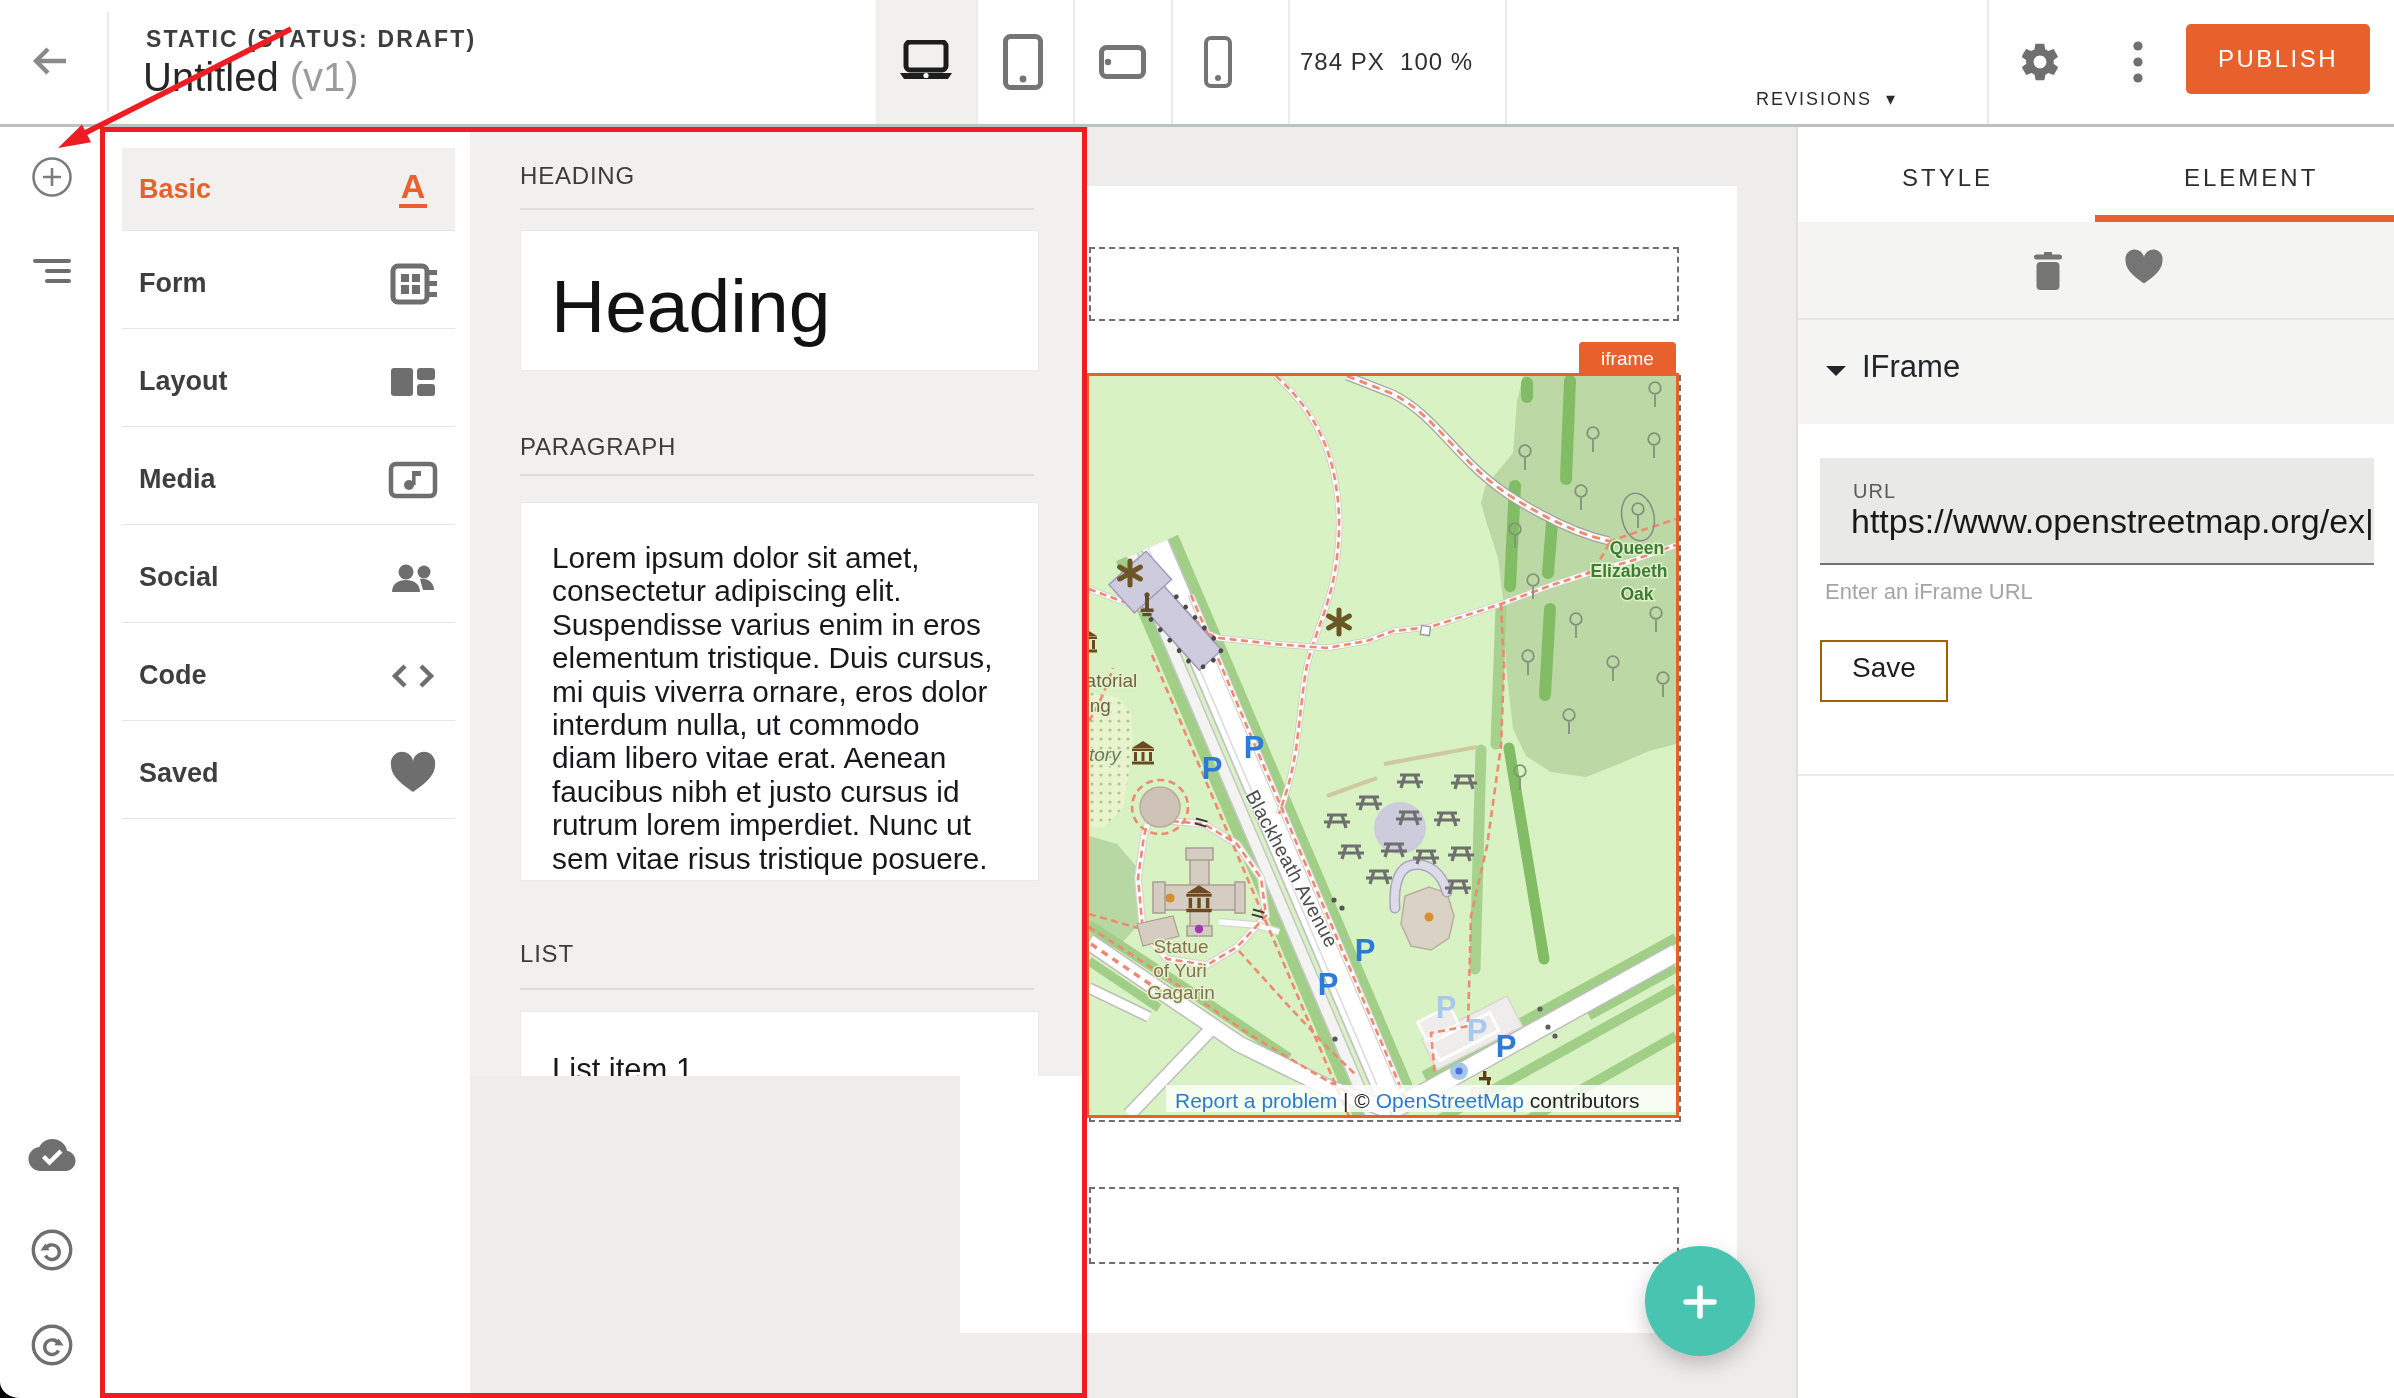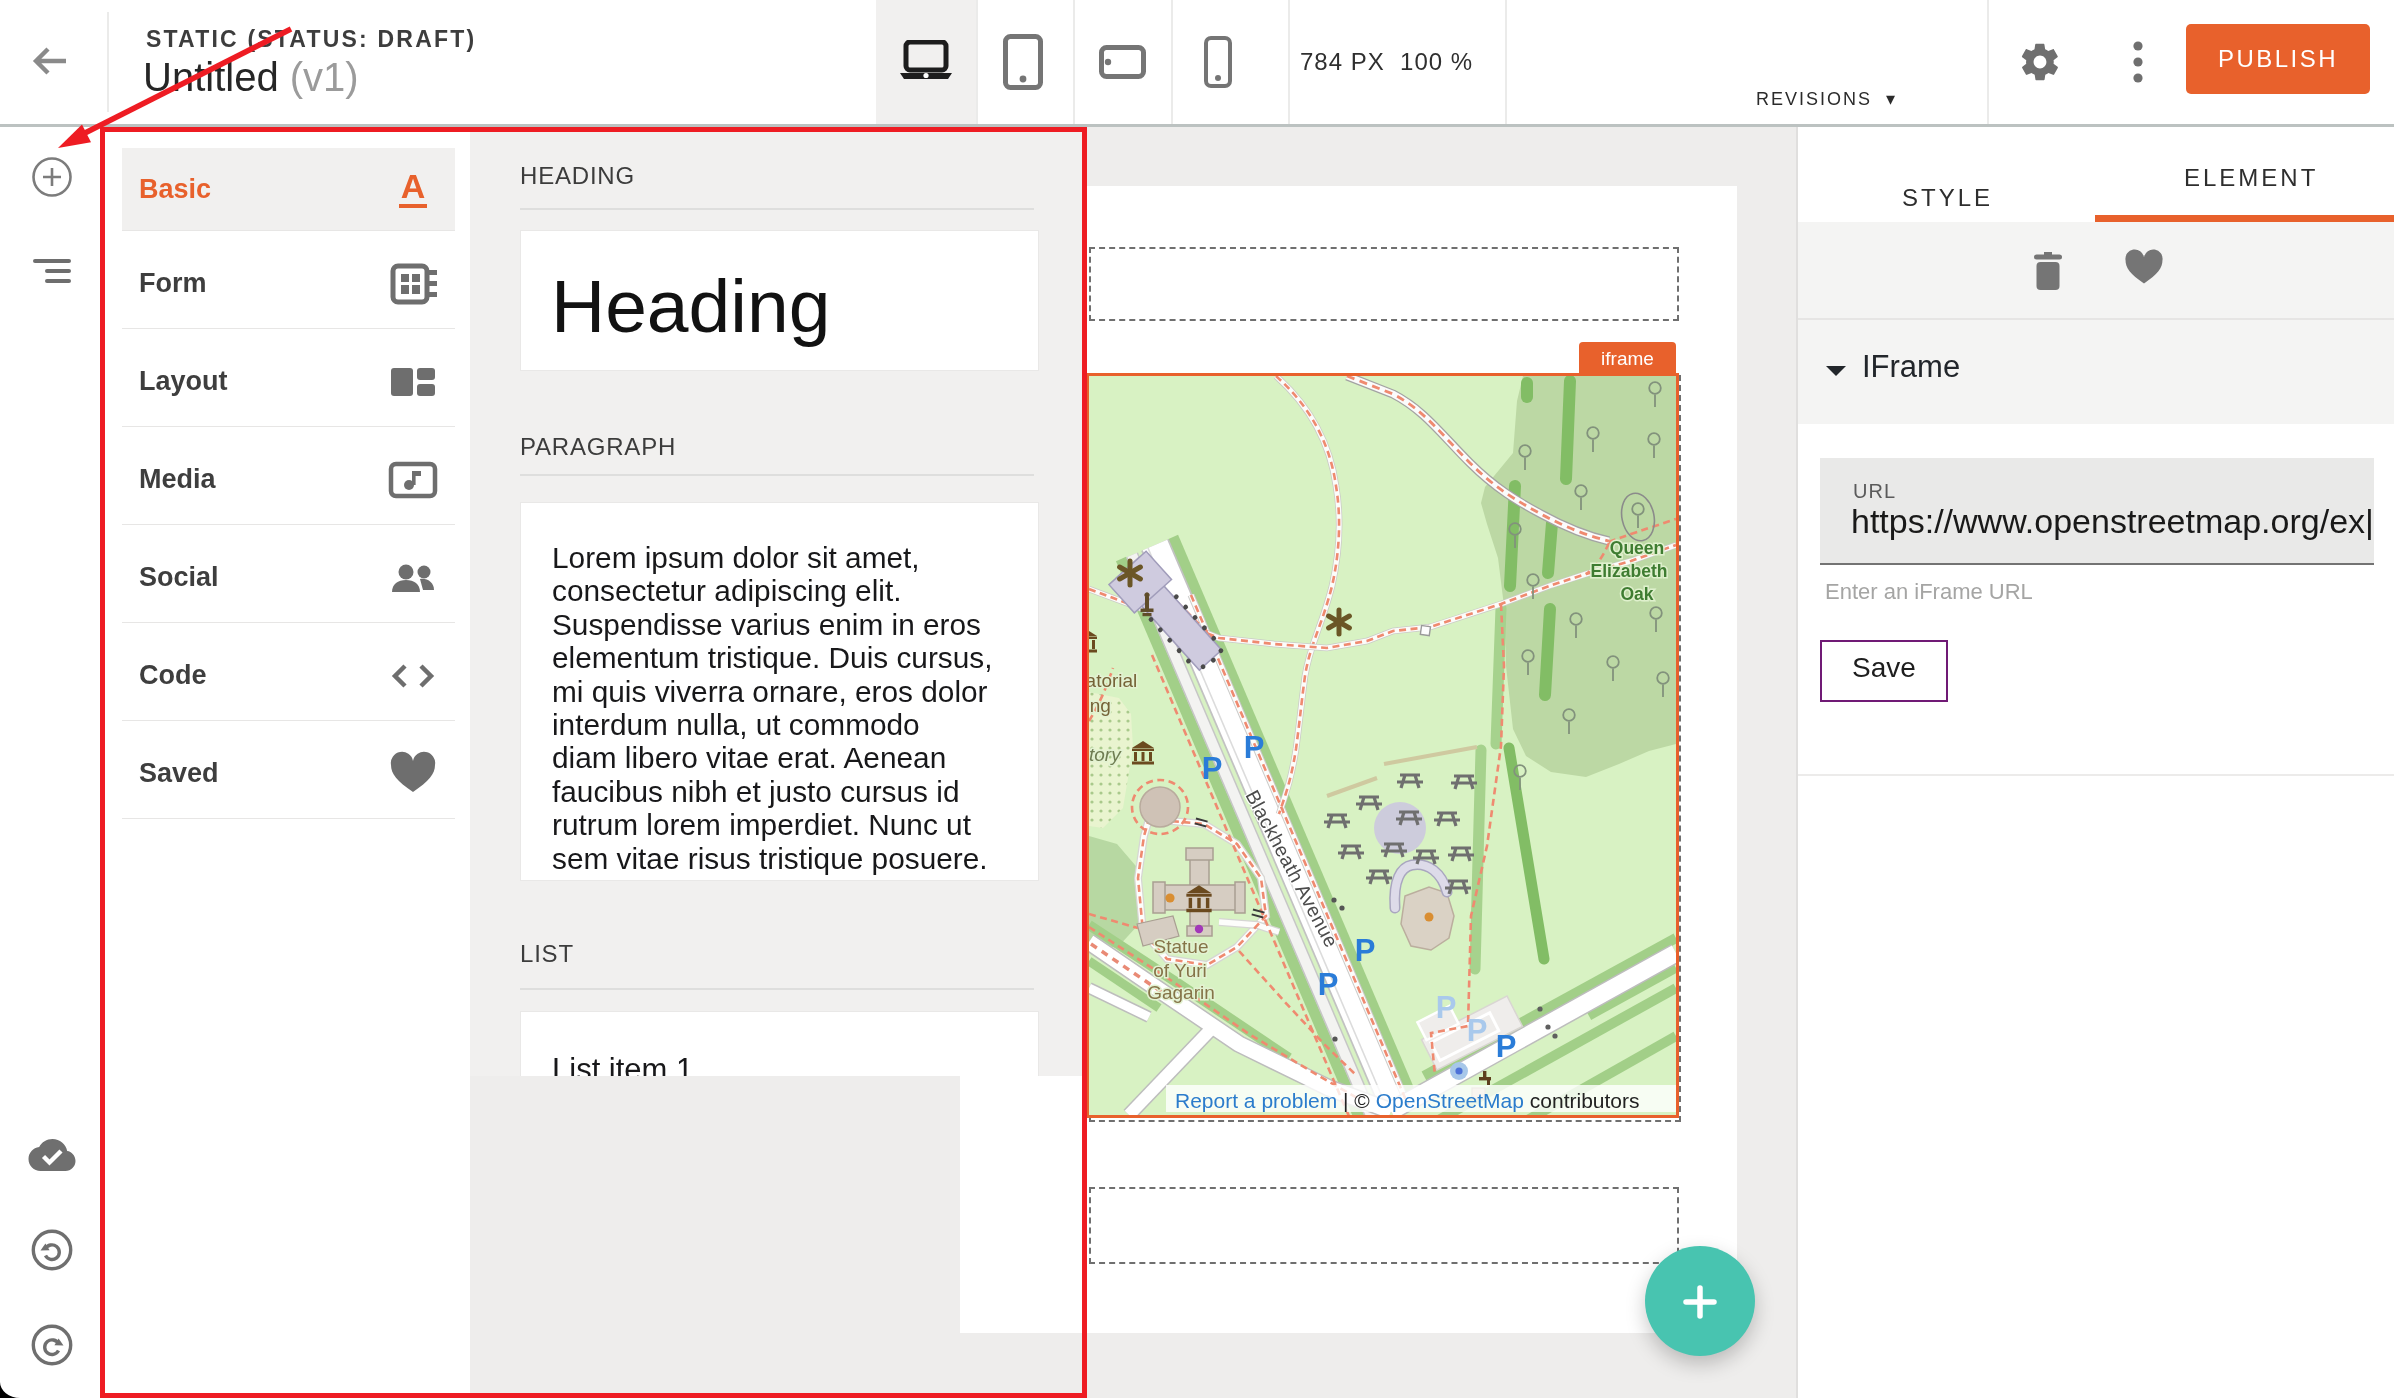--- a/index.html
+++ b/index.html
@@ -49,21 +49,21 @@
   #rtabs{position:absolute;left:0;top:0;width:596px;height:98px;background:#fff;}
   .rtab{position:absolute;top:40px;font-size:24px;letter-spacing:3px;color:#2e2e2e;}
   #tabund{position:absolute;left:297px;top:91px;width:299px;height:7px;background:#e8612c;}
   #ricons{position:absolute;left:0;top:98px;width:596px;height:96px;background:#f4f4f3;border-bottom:2px solid #e6e5e4;}
   #rifhead{position:absolute;left:0;top:196px;width:596px;height:104px;background:#f4f4f3;}
   #rifhead .cap{position:absolute;left:64px;top:29px;font-size:31px;color:#22262b;}
   #urlbox{position:absolute;left:22px;top:334px;width:554px;height:107px;background:#e9e9e8;border-bottom:2px solid #737373;box-sizing:border-box;}
   #urlbox .l1{position:absolute;left:33px;top:22px;font-size:20px;color:#5b5b5b;letter-spacing:1px;}
   #urlbox .l2{position:absolute;left:31px;top:44px;font-size:34px;color:#191919;white-space:nowrap;overflow:hidden;width:521px;}
   #urlhint{position:absolute;left:27px;top:455px;font-size:22px;color:#a5a5a4;}
-  #savebtn{position:absolute;left:22px;top:516px;width:128px;height:62px;border:2px solid #701a75;box-sizing:border-box;font-size:28px;color:#1e1e1e;text-align:center;line-height:52px;}
+  #savebtn{position:absolute;left:22px;top:516px;width:128px;height:62px;border:2px solid #a16207;box-sizing:border-box;font-size:28px;color:#1e1e1e;text-align:center;line-height:52px;}
   #rdiv2{position:absolute;left:0;top:650px;width:596px;height:2px;background:#ecebea;}
   
   #redrect{left:100px;top:127px;width:987px;height:1271px;border:5px solid #ee1c23;box-sizing:border-box;z-index:50;pointer-events:none;}
   #redarrow{left:0;top:0;z-index:51;pointer-events:none;}
   #blackcorner{left:0;top:1382px;z-index:60;}
 </style>
 </head>
 <body>
 <div id="app">
 
@@ -614,21 +614,21 @@
       </div>
     <div class="seclbl" style="top:1139px;">QUOTE</div>
     <div class="secdiv" style="top:1191px;"></div>
     <div class="card" id="cardquote">
         <div>Block Quote</div>
       </div>
   </div>
 
   <div class="abs" id="rpanel">
     <div id="rtabs">
-      <div class="rtab" style="left:104px;margin-top:20px;">STYLE</div>
+      <div class="rtab" style="left:104px;">STYLE</div>
       <div class="rtab" style="left:386px;">ELEMENT</div>
       <div id="tabund"></div>
     </div>
     <div id="ricons">
       <svg class="abs" style="left:235px;top:28px;" width="30" height="40" viewBox="0 0 30 40">
         <path d="M11 2 h8 v3 h-8 z" fill="#757575"></path>
         <rect x="1" y="4.5" width="28" height="5" rx="2.5" fill="#757575"></rect>
         <rect x="3.5" y="12" width="23" height="28" rx="4" fill="#757575"></rect>
       </svg>
       <svg class="abs" style="left:325px;top:26px;" width="42" height="40" viewBox="0 0 52 52">

